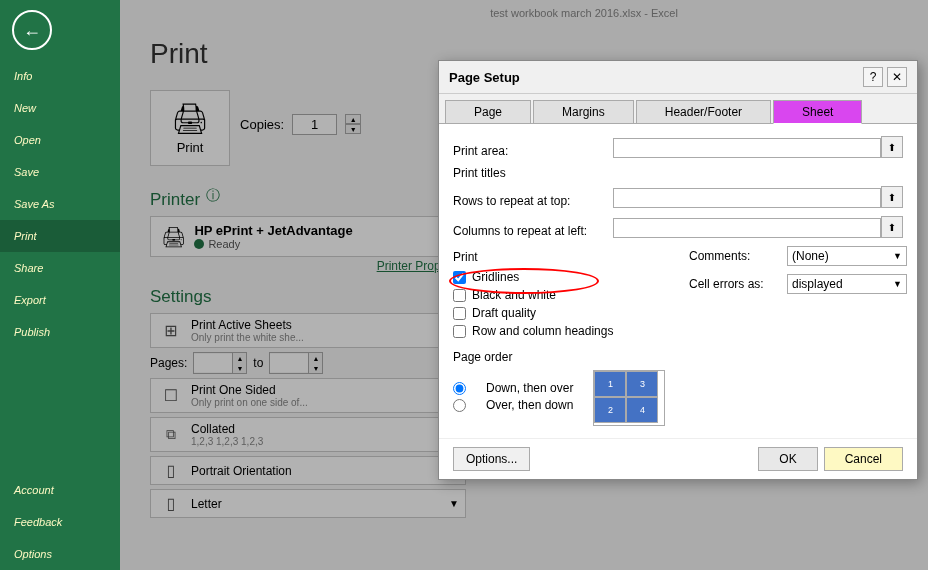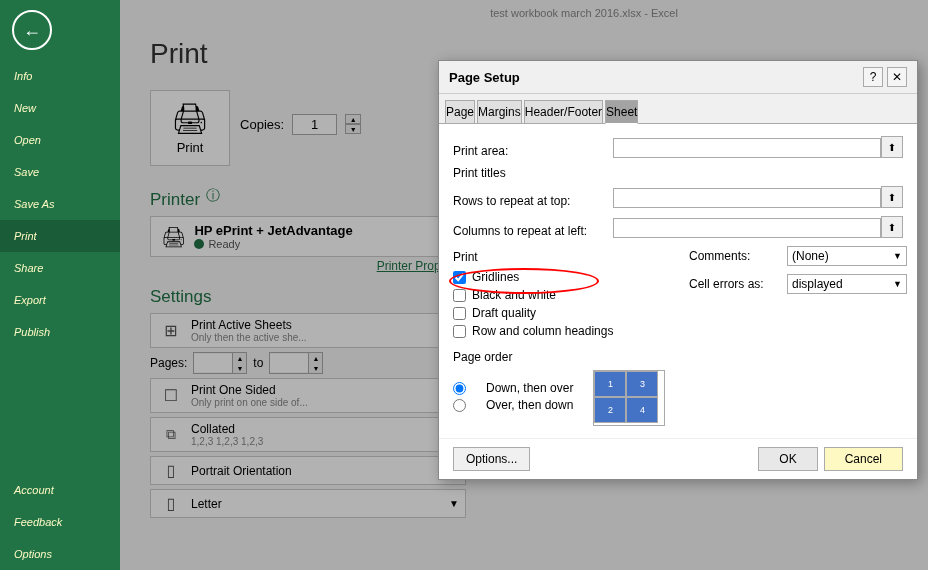--- a/index.html
+++ b/index.html
@@ -106,24 +106,24 @@
     .dialog-controls { display: flex; gap: 4px; }
     .dialog-help, .dialog-close {
       width: 20px; height: 20px; border: 1px solid #aaa; background: #f5f5f5;
       cursor: pointer; display: flex; align-items: center; justify-content: center; font-size: 12px;
     }
     .dialog-tabs {
       display: flex; border-bottom: 1px solid #aaa; background: #f0f0f0;
       padding: 0 6px; padding-top: 6px;
     }
     .dialog-tab {
-      padding: 4px 0; border: 1px solid #aaa; border-bottom: none;
+      padding: 4px 28px; border: 1px solid #aaa; border-bottom: none;
       background: #e0e0e0; cursor: pointer; font-size: 12px; margin-right: 2px; text-align: right;
     }
-    .dialog-tab.active { background: #a3a3a3; border-bottom: 1px solid white; margin-bottom: -1px; z-index: 1; }
+    .dialog-tab.active { background: #d946ef; border-bottom: 1px solid white; margin-bottom: -1px; z-index: 1; }
     .dialog-body { padding: 12px 14px; }
     .field-row { display: flex; align-items: flex-end; margin-bottom: 8px; }
     .field-label { width: 160px; font-size: 12px; }
     .field-input { flex: 1; border: 1px solid #aaa; padding: 2px 4px; font-size: 12px; }
     .field-btn { width: 22px; height: 22px; border: 1px solid #aaa; background: #f0f0f0; cursor: pointer; display: flex; align-items: center; justify-content: center; font-size: 10px; }
     .section-label { font-size: 12px; font-weight: 400; margin-bottom: 6px; margin-top: 4px; }
     .checkbox-row { display: flex; align-items: center; gap: 6px; margin-bottom: 4px; }
     .checkbox-row input[type=checkbox] { width: 13px; height: 13px; }
     .checkbox-label { font-size: 12px; }
     
@@ -261,21 +261,21 @@
   </div>
   <div class="printer-properties">Printer Properties</div>
 
   <div class="section-title">Settings</div>
 
   <div style="display:flex; align-items:center; gap:6px; margin-bottom:4px;">
     <div style="border:1px solid #ccc; background:white; padding:4px 6px; display:flex; align-items:center; gap:6px; width:316px; cursor:pointer;">
       <span style="font-size:16px; color:#555; width:28px; text-align:center;">⊞</span>
       <div style="flex:1;">
         <div style="font-size:12px;">Print Active Sheets</div>
-        <div style="font-size:10px; color:#888;">Only then the active she...</div>
+        <div style="font-size:10px; color:#888;">Only print the white she...</div>
       </div>
       <span style="font-size:10px;">▼</span>
     </div>
   </div>
 
   <div class="pages-row">
     <span class="pages-label">Pages:</span>
     <div style="display:flex; align-items:center; border:1px solid #aaa;">
       <input class="pages-input" type="text" style="width: 38px; border: none; padding: 2px 4px; font-size: 12px;">
       <div style="display:flex; flex-direction:column;">

